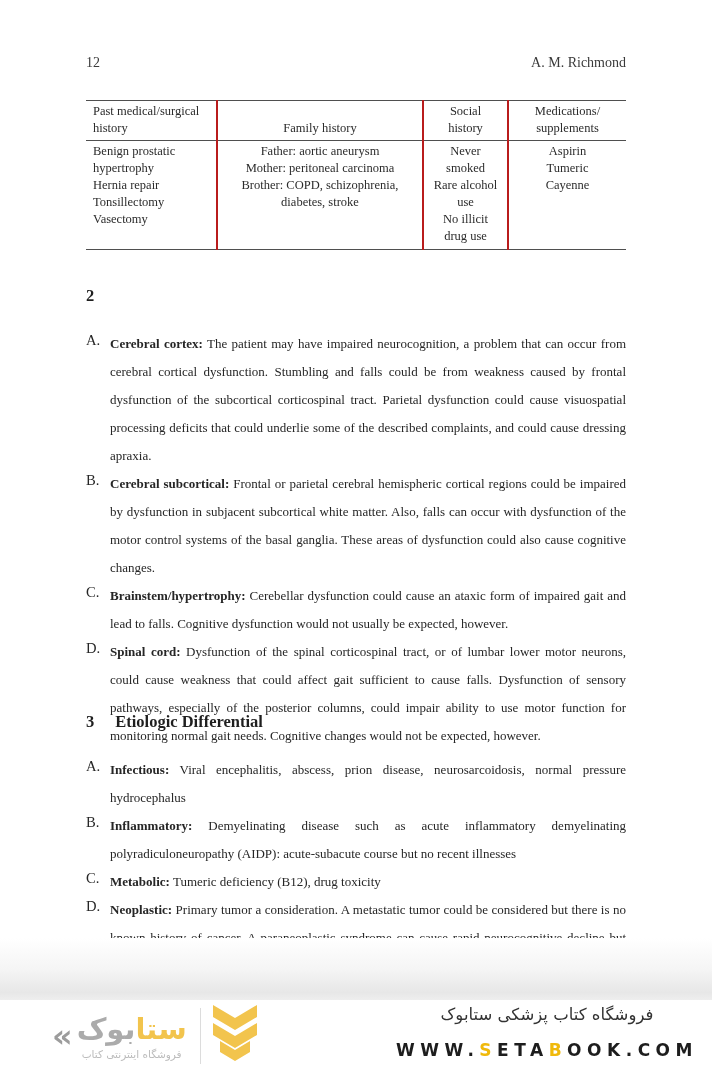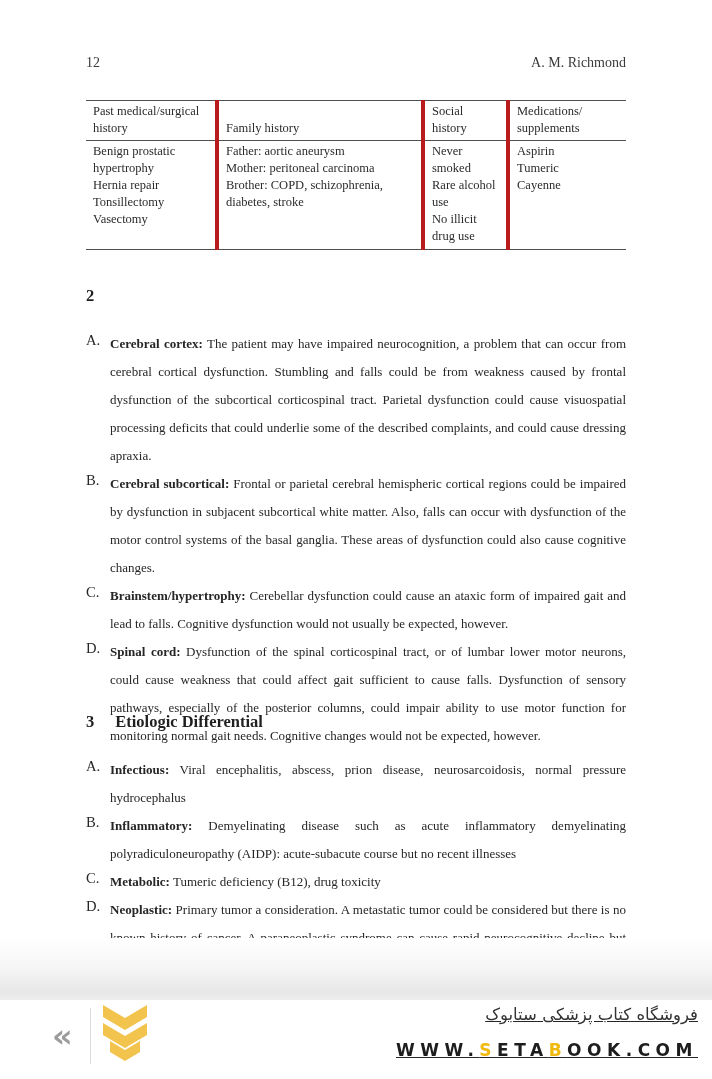--- a/index.html
+++ b/index.html
@@ -21,21 +21,21 @@
     position:absolute; top:100px; left:86px; width:540px;
     border-collapse:collapse; table-layout:fixed;
     font-size:12.5px; line-height:17px; color:#2b2b2b;
     border-top:1px solid #4f4f4f; border-bottom:1px solid #4f4f4f;
   }
   .htable th, .htable td {
     white-space:pre-line; text-align:left; font-weight:normal;
     vertical-align:top; padding:2px 7px 4px 7px;
   }
   .htable thead th { vertical-align:bottom; border-bottom:1px solid #4f4f4f; padding-bottom:3px;margin-top:36px; }
-  .htable th + th, .htable td + td { border-left:4px solid #b91c1c; }
+  .htable th + th, .htable td + td { border-left:2px solid #b91c1c;text-align:center; }
 
   
   .section { position:absolute; left:86px; width:540px; }
   .section-2 { top:286px; }
   .section-3 { top:712px; }
   .sec-heading { font-weight:bold; font-size:16.5px; color:#1f1f1f; display:flex; }
   .sec-num { margin-right:21px; }
   .alpha-list { margin-top:24px; }
   .alpha-item { display:grid; grid-template-columns:24px 1fr; }
   .li-label { font-size:14.6px; line-height:20.2px; }
@@ -46,21 +46,21 @@
   .shadow-band {
     position:absolute; left:0; top:938px; width:712px; height:62px;
     background:linear-gradient(180deg,#ffffff 0%,#f5f5f5 50%,#e7e7e7 88%,#eeeeee 100%);
   }
 
   
   .footer {
     position:absolute; left:0; top:1000px; width:712px; height:79px;
     background:#ffffff; font-family:"DejaVu Sans", sans-serif;
   }
-  .footer-right { position:absolute; right:14px; top:5px; text-align:right;text-decoration:underline; }
+  .footer-right { position:absolute; right:14px; top:5px; text-align:center; }
   .store-title { font-size:16.5px; color:#333333; direction:rtl; }
   .store-url { margin-top:16px; font-size:17px; font-weight:bold; letter-spacing:5.5px; color:#1d1d1d; white-space:nowrap; }
   .store-url .yellow { color:#f0b90b; }
 
   .logo { position:absolute; left:52px; top:5px; display:flex; align-items:center; }
   .guillemet { font-size:32px; font-weight:bold; color:#9c9c9c; line-height:1; margin-right:4px; }
   .wm-block { display:flex; flex-direction:column; align-items:center; }
   .wordmark { font-size:29px; font-weight:bold; direction:rtl; line-height:1.2; }
   .wm-start { color:#f2c44d; }
   .wm-end { color:#ababab; }
@@ -164,20 +164,24 @@
       </div>
     </div>
   </div>
 
   <div class="shadow-band"></div>
 
   <div class="footer">
 
     <div class="logo">
       <span class="guillemet">«</span>
+      <div class="wm-block">
+        <div class="wordmark" dir="rtl"><span class="wm-start">ستا</span><span class="wm-end">بوک</span></div>
+        <div class="tagline">فروشگاه اینترنتی کتاب</div>
+      </div>
       <div class="logo-divider"></div>
       <svg class="emblem" width="46" height="62" viewBox="0 0 46 62">
         <polygon points="1,0 23,13 45,0 45,12 23,25 1,12" fill="#f2c44d"></polygon>
         <polygon points="1,18 23,31 45,18 45,30 23,43 1,30" fill="#f2c44d"></polygon>
         <polygon points="8,36 23,45 38,36 38,47 23,56 8,47" fill="#f2c44d"></polygon>
       </svg>
     </div>
 
     <div class="footer-right">
       <div class="store-title">فروشگاه کتاب پزشکی ستابوک</div>

